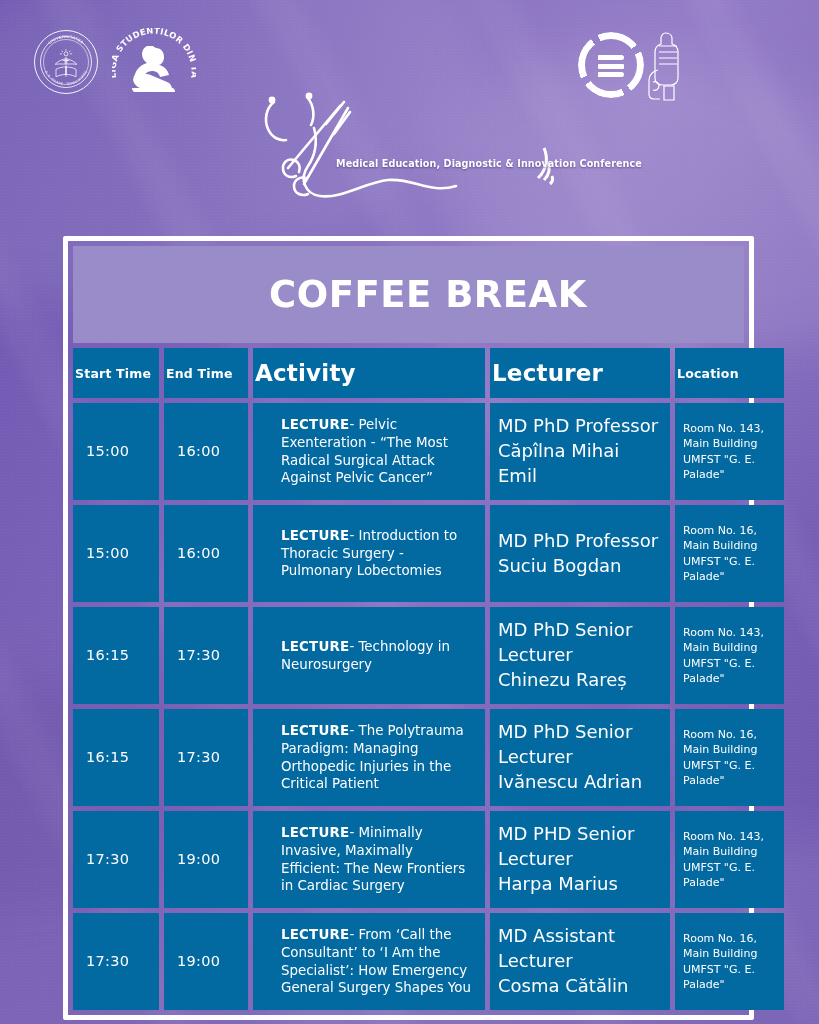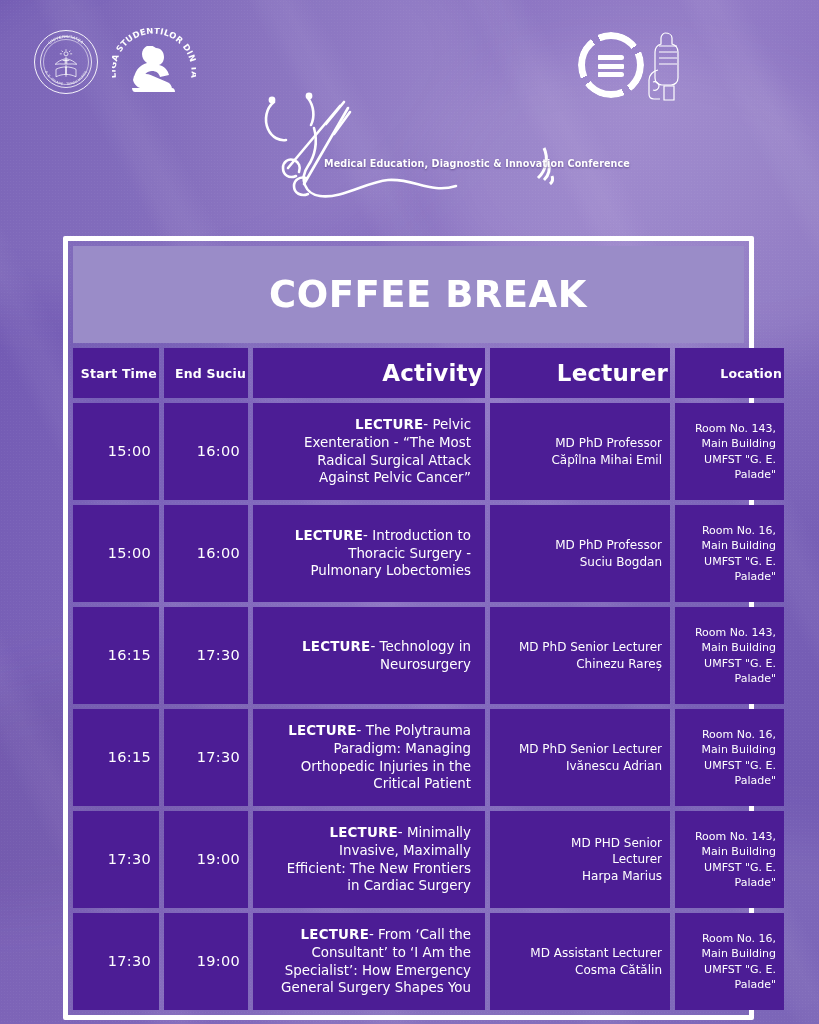--- a/index.html
+++ b/index.html
@@ -139,21 +139,21 @@
     letter-spacing: -1.5px;
     color: #ffffff;
     text-shadow:
       0 2px 0 #cfc4e6,
       0 3px 1px rgba(60,30,110,.45),
       0 6px 12px rgba(45,20,90,.45);
     line-height: 1;
   }
   #medic-tagline {
     position: absolute;
-    left: 76px; top: 74px;
+    left: 88px; top: 74px;
     font-family: "DejaVu Sans", sans-serif;
     font-weight: 700;
     font-size: 9.6px;
     letter-spacing: .1px;
     color: #ffffff;
     text-shadow: 0 1px 2px rgba(45,20,90,.5);
     white-space: nowrap;
   }
 
   
@@ -189,23 +189,23 @@
   table {
     width: 100%;
     border-collapse: separate;
     border-spacing: 5px 5px;
     margin: -5px;
     width: calc(100% + 10px);
     table-layout: fixed;
   }
 
   th, td {
-    background: #4c1d95;
+    background: #0369a1;
     color: #ffffff;
-    text-align: right;
+    text-align: left;
     vertical-align: middle;
   }
 
   thead th {
     font-family: "DejaVu Sans", sans-serif;
     font-weight: 900;
     padding: 12px 2px;
     height: 47px;
   }
   th.c-start, th.c-end, th.c-loc { font-size: 12.5px; letter-spacing: .2px; }
@@ -213,21 +213,21 @@
 
   tbody td {
     font-family: "DejaVu Sans", sans-serif;
     font-size: 13px;
     line-height: 1.32;
     padding: 10px 8px;
     height: 97px;
   }
   td.c-start, td.c-end { font-size: 14.5px; letter-spacing: .3px; padding-left: 13px; }
   td.c-act  { font-size: 13.4px; line-height: 1.34; padding-left: 28px; padding-right: 14px; }
-  td.c-lect { font-size: 12px; line-height: 1.38; }
+  td.c-lect { font-size: 18px; line-height: 1.38; }
   td.c-loc  { font-size: 11px; line-height: 1.38; }
   td.c-act b { font-weight: 900; letter-spacing: .2px; }
 
   col.w-start { width: 86px; }
   col.w-end   { width: 84px; }
   col.w-act   { width: 232px; }
   col.w-lect  { width: 180px; }
   col.w-loc   { width: 109px; }
 </style>
 </head>
@@ -347,21 +347,21 @@
     <colgroup>
       <col class="w-start">
         <col class="w-end">
         <col class="w-act">
         <col class="w-lect">
         <col class="w-loc">
     </colgroup>
     <thead>
       <tr>
         <th class="c-start">Start Time</th>
-        <th class="c-end">End Suciu</th>
+        <th class="c-end">End Time</th>
         <th class="c-act">Activity</th>
         <th class="c-lect">Lecturer</th>
         <th class="c-loc">Location</th>
       </tr>
     </thead>
     <tbody id="schedule-body">
         <tr>
           <td class="c-start">15:00</td>
           <td class="c-end">16:00</td>
           <td class="c-act"><b>LECTURE</b>- Pelvic Exenteration - “The Most Radical Surgical Attack Against Pelvic Cancer”</td>

